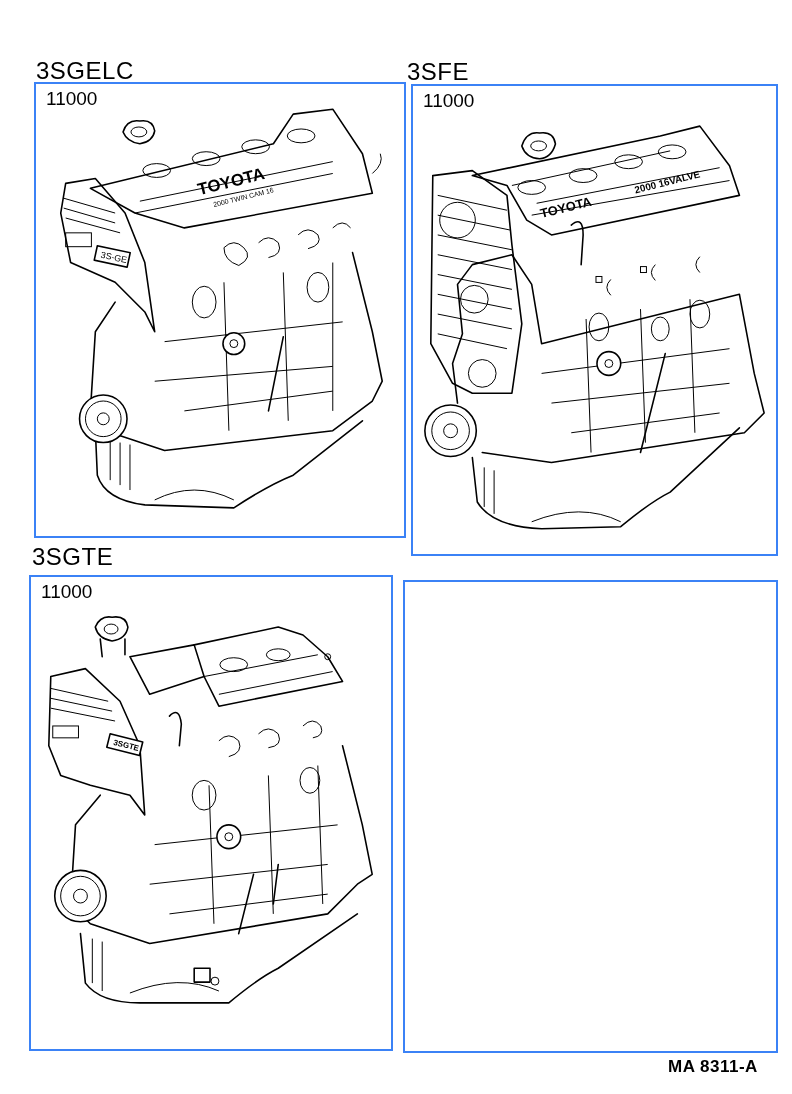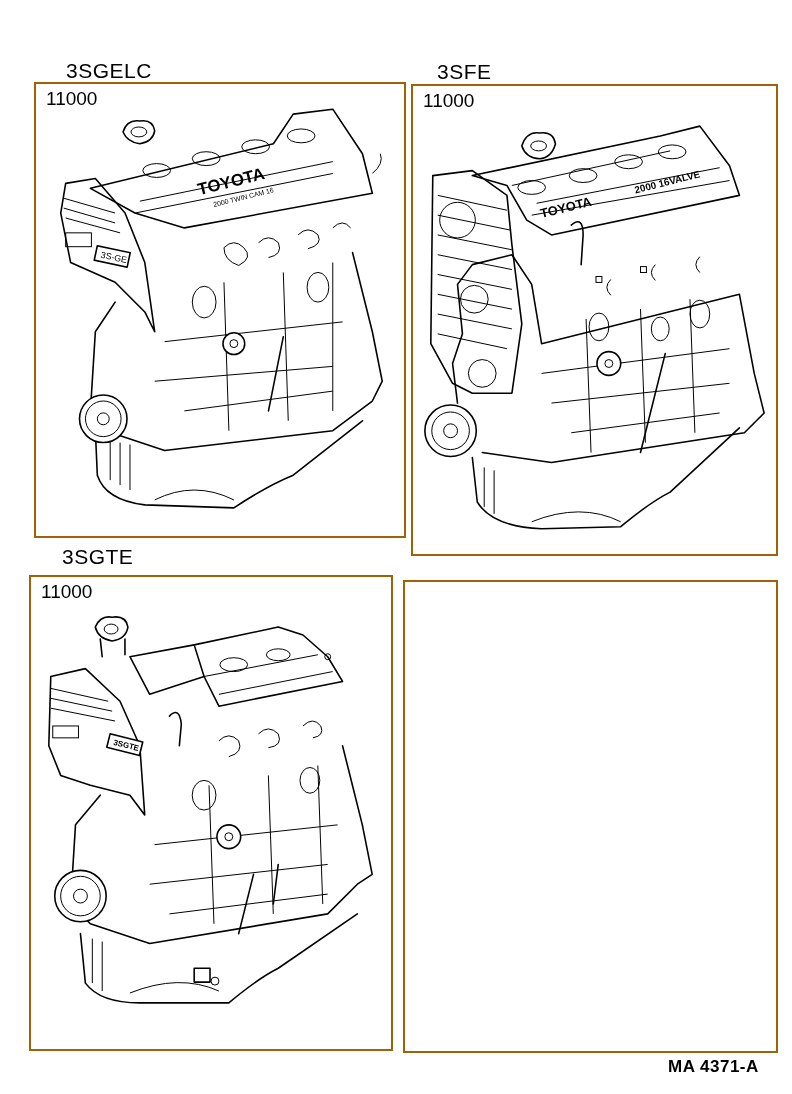--- a/index.html
+++ b/index.html
@@ -1,19 +1,19 @@
 <!DOCTYPE html>
 <html><head>
 <meta charset="utf-8">
 <style>
   html,body{margin:0;padding:0;background:#fff;}
   body{width:792px;height:1094px;position:relative;overflow:hidden;
        font-family:"Liberation Sans",sans-serif;color:#000;}
-  .engine-label{position:absolute;font-size:21px;line-height:20px;letter-spacing:0.5px;margin-left:30px;}
-  .box{position:absolute;border:2px solid #a16207;box-sizing:border-box;background:#fff;}
+  .engine-label{position:absolute;font-size:24px;line-height:20px;letter-spacing:0.5px;}
+  .box{position:absolute;border:2px solid #3b82f6;box-sizing:border-box;background:#fff;}
   .part-no{position:absolute;left:10px;top:5px;font-size:19px;line-height:20px;}
   .engine-art{position:absolute;left:0;top:0;width:100%;height:100%;}
   .footer-code{position:absolute;font-size:17px;font-weight:bold;letter-spacing:0.5px;}
   svg .ln{fill:none;stroke:#000;stroke-width:1.6;stroke-linejoin:round;stroke-linecap:round;}
   svg .th{fill:none;stroke:#000;stroke-width:1;}
   svg .fw{fill:#fff;stroke:#000;stroke-width:1.6;stroke-linejoin:round;}
   svg text{font-family:"Liberation Sans",sans-serif;fill:#000;}
 </style>
 </head>
 <body>
@@ -153,13 +153,13 @@
     <circle class="th" cx="200" cy="262" r="4"></circle>
     <ellipse class="th" cx="175" cy="220" rx="12" ry="15"></ellipse>
     <ellipse class="th" cx="282" cy="205" rx="10" ry="13"></ellipse>
     <path class="ln" d="M250 290 L245 330 M225 300 L210 360"></path>
     <path class="ln" d="M140 140 q10 -10 12 8 L150 170"></path>
   </svg>
 </div>
 
 <div class="box" style="left:403px;top:580px;width:375px;height:473px;"></div>
 
-<div class="footer-code" style="left:668px;top:1057px;">MA 4371-A</div>
+<div class="footer-code" style="left:668px;top:1057px;">MA 8311-A</div>
 
 </body></html>

